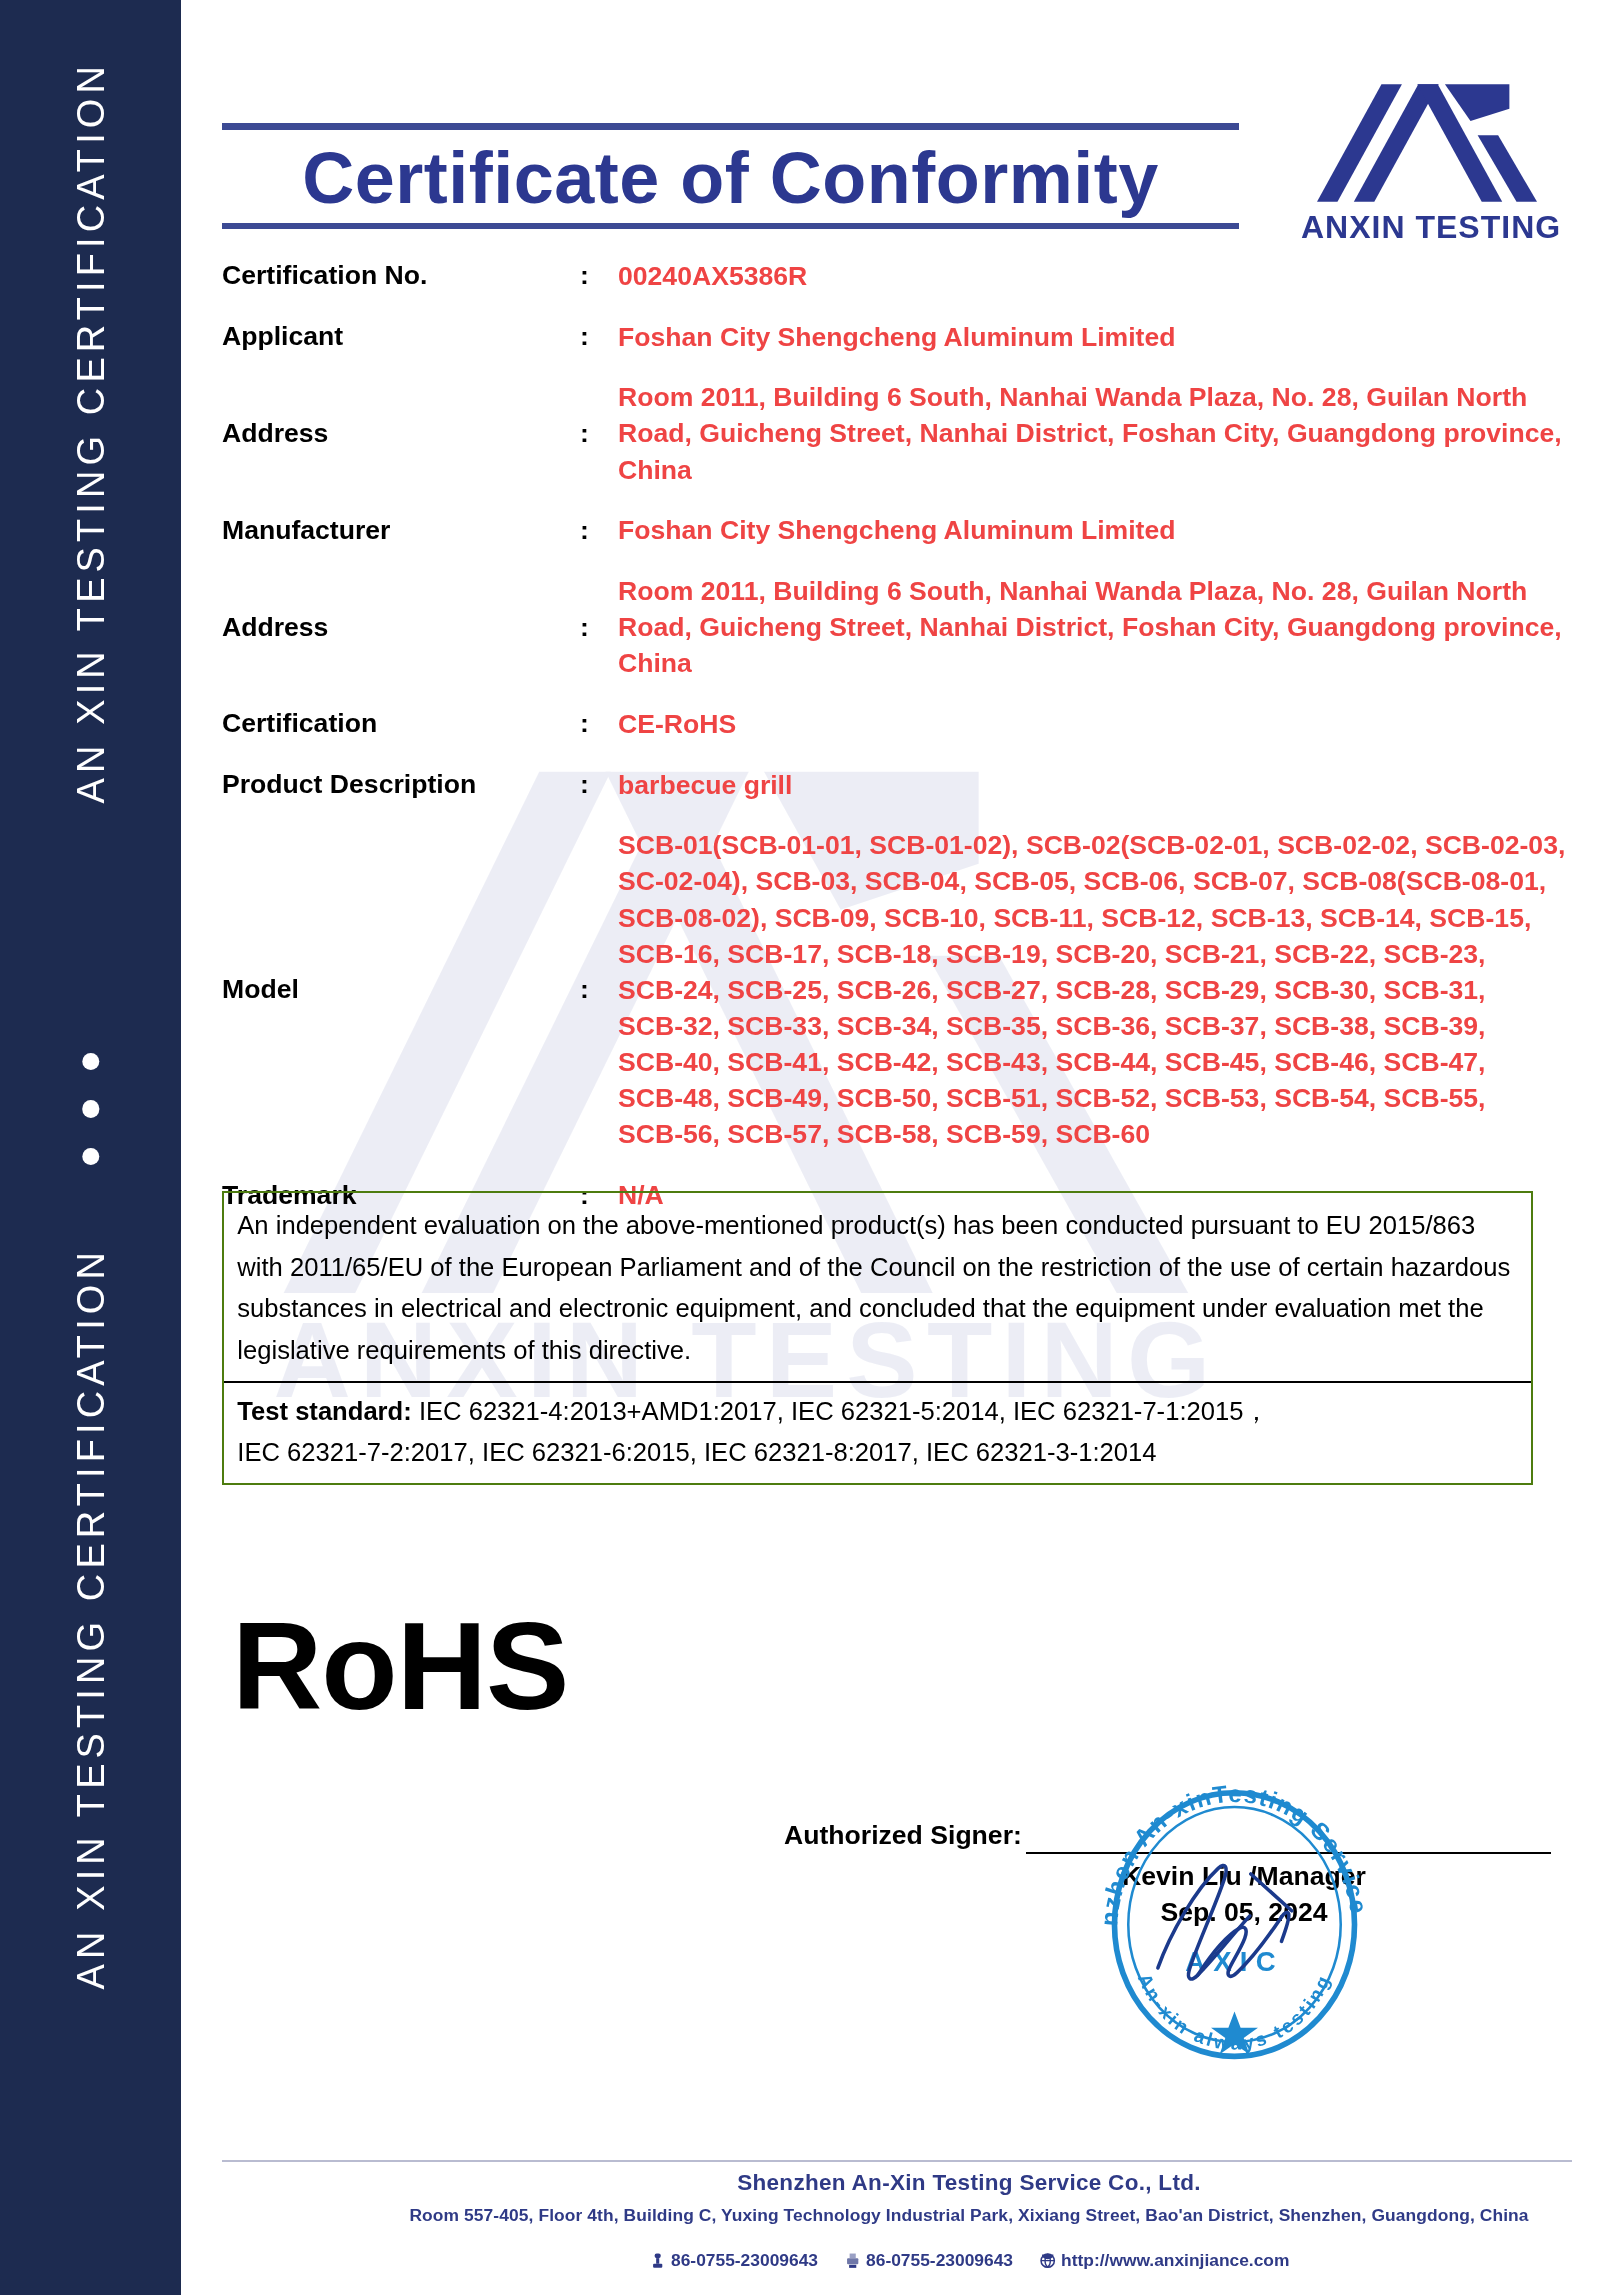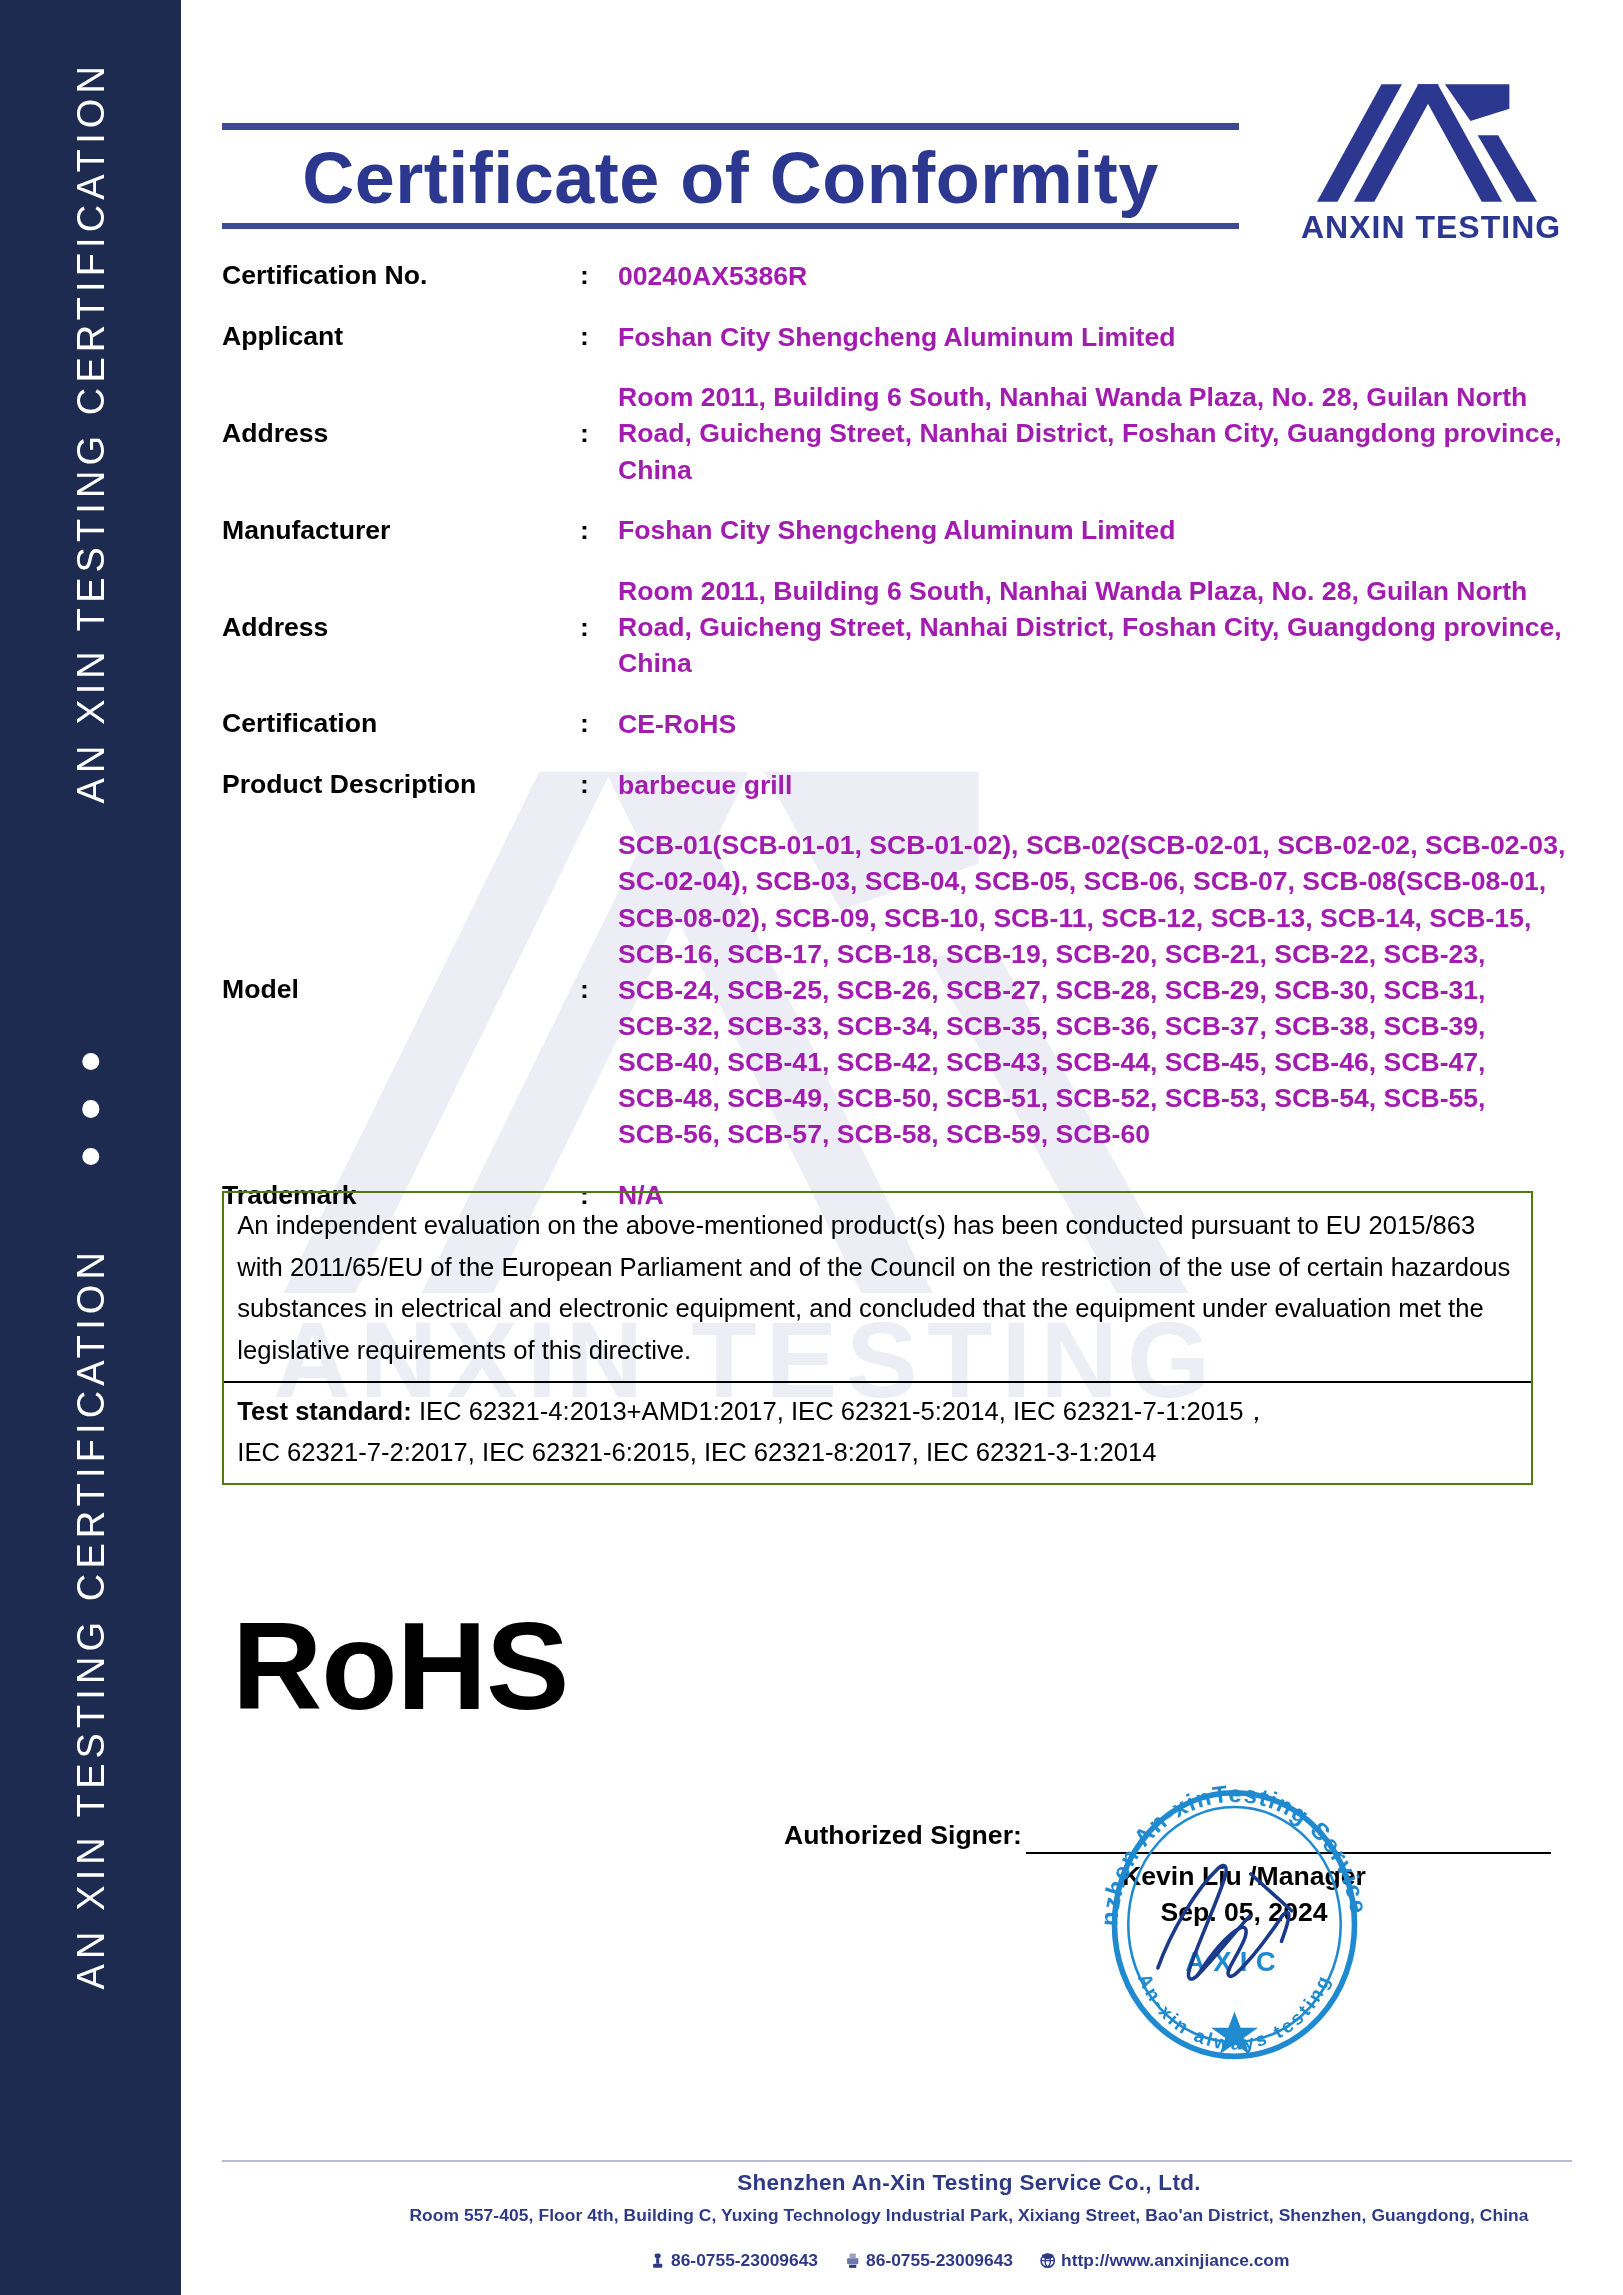--- a/index.html
+++ b/index.html
@@ -162,21 +162,21 @@
     flex: 0 0 38px;
     font-size: 26.6px;
     font-weight: bold;
     color: #000;
     line-height: 1.25;
   }
   .field-value {
     flex: 1 1 auto;
     font-size: 26.6px;
     font-weight: bold;
-    color: #a21caf;
+    color: #ef4444;
     line-height: 1.36;
   }
   .field-row.multiline { align-items: center; }
   .field-row.multiline .field-label,
   .field-row.multiline .field-colon { align-self: center; }
   .vline { display: block; }
 
   
   #decl-box {
     position: absolute;

